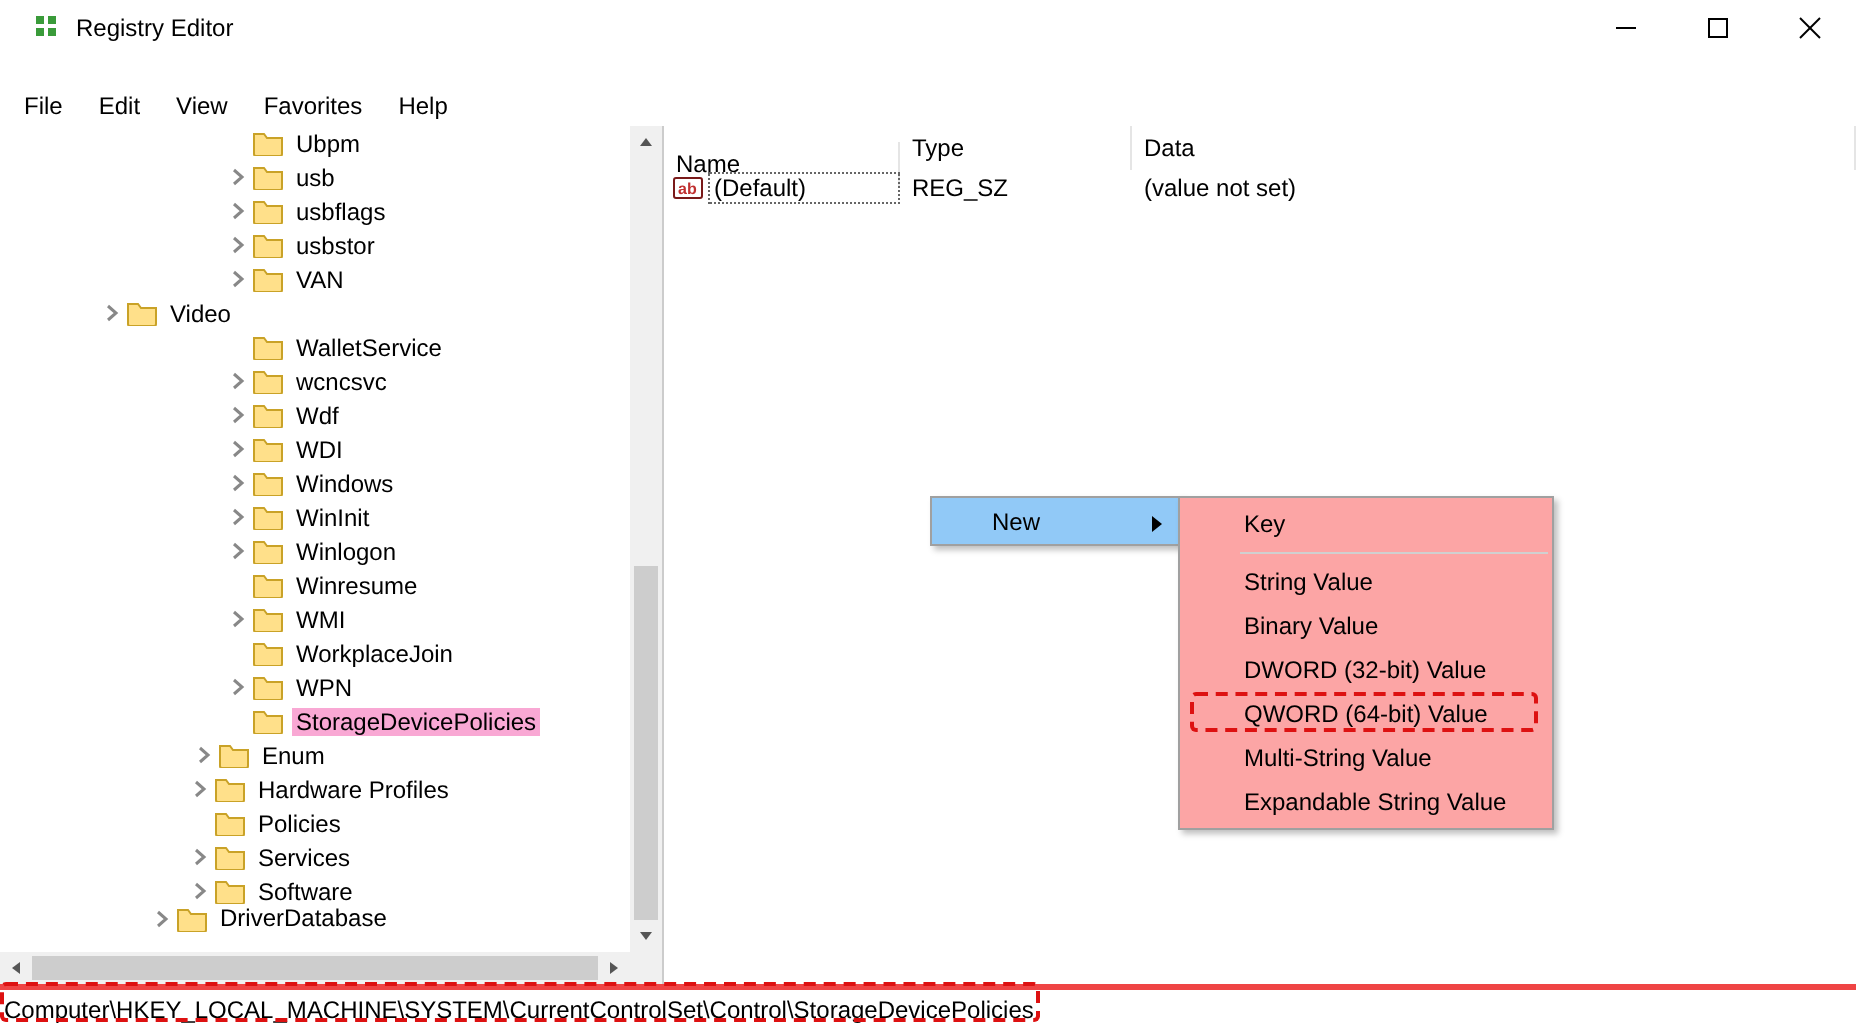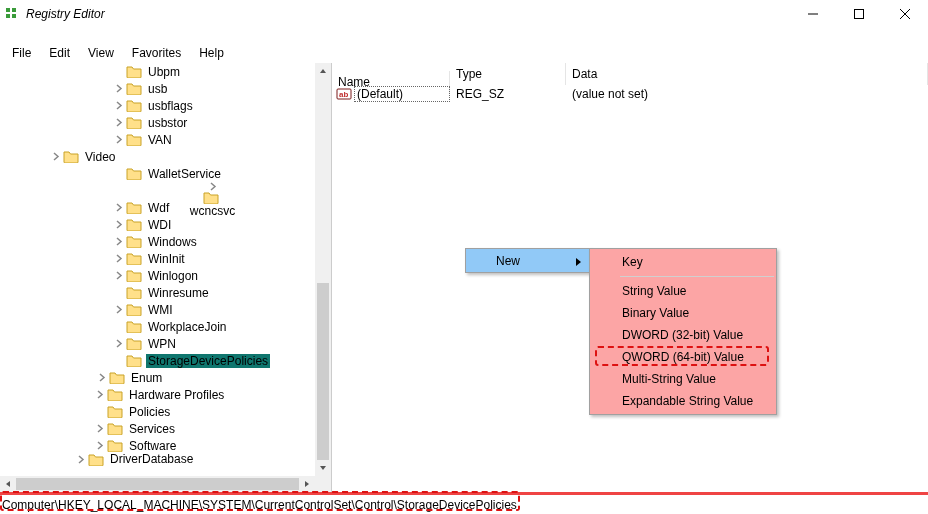--- a/index.html
+++ b/index.html
@@ -12,22 +12,21 @@
     width: 928px;
     height: 514px;
     overflow: hidden;
     position: relative;
   }
   
   .titlebar {
     display: flex;
     align-items: center;
     height: 28px;
-    padding-left: 4px;
-    font-style: italic;
+    padding-left: 16px;
   }
   .titlebar .app-icon { width: 16px; height: 16px; margin-right: 6px; }
   .titlebar .title { flex: 1; }
   .winbtn { width: 46px; height: 28px; display: flex; align-items: center; justify-content: center; }
   .winbtn svg { width: 12px; height: 12px; stroke: #000; stroke-width: 1; fill: none; }
   .winbtn.max rect { fill: none; }
   
   .menubar { display: flex; height: 20px; padding-left: 4px; align-items: center; gap: 2px; margin-top: 15px; }
   .menubar .menuitem { padding: 2px 8px; }
   
@@ -51,21 +50,21 @@
   .node {
     display: flex;
     align-items: center;
     height: 17px;
     white-space: nowrap;
   }
   .node .expander { width: 16px; display: flex; justify-content: center; color: #888; font-size: 10px; }
   .node .expander svg { width: 9px; height: 9px; stroke: #888; stroke-width: 1.5; fill: none; }
   .folder-icon { width: 16px; height: 13px; margin-right: 4px; }
   .node .label { padding: 0 2px; }
-  .node.selected .label { background: #0f766e; }
+  .node.selected .label { background: #f9a8d4; }
   
   .vscroll, .hscroll { position: absolute; background: #f0f0f0; }
   .vscroll { right: 0; top: 0; bottom: 16px; width: 16px; }
   .hscroll { left: 0; right: 16px; bottom: 0; height: 16px; }
   .scrollbtn { width: 16px; height: 16px; background: #f0f0f0; display: flex; align-items: center; justify-content: center; position: absolute; }
   .scrollbtn svg { width: 8px; height: 8px; fill: #555; }
   .thumb { position: absolute; background: #cdcdcd; }
   .corner { position: absolute; right:0; bottom:0; width:16px; height:16px; background:#f0f0f0; }
   
   .values-pane { flex: 1; position: relative; overflow: hidden; }
@@ -243,21 +242,21 @@
               </svg></span>
             <span class="label">Video</span>
           </div>
           <div class="node" style="padding-left: 110px;">
             <span class="expander"></span>
             <span class="folder-icon"><svg viewBox="0 0 16 13">
                 <path d="M1 2h5l1.5 2H15v8a1 1 0 0 1-1 1H2a1 1 0 0 1-1-1V2z" fill="#ffe08a" stroke="#c9a227"></path>
               </svg></span>
             <span class="label">WalletService</span>
           </div>
-          <div class="node" style="padding-left: 110px; flex-direction: column;">
+          <div class="node" style="padding-left: 110px;">
             <span class="expander">
               <svg viewBox="0 0 9 9">
                 <polyline points="3,1 7,4.5 3,8"></polyline>
               </svg>
             </span>
             <span class="folder-icon"><svg viewBox="0 0 16 13">
                 <path d="M1 2h5l1.5 2H15v8a1 1 0 0 1-1 1H2a1 1 0 0 1-1-1V2z" fill="#ffe08a" stroke="#c9a227"></path>
               </svg></span>
             <span class="label">wcncsvc</span>
           </div>

